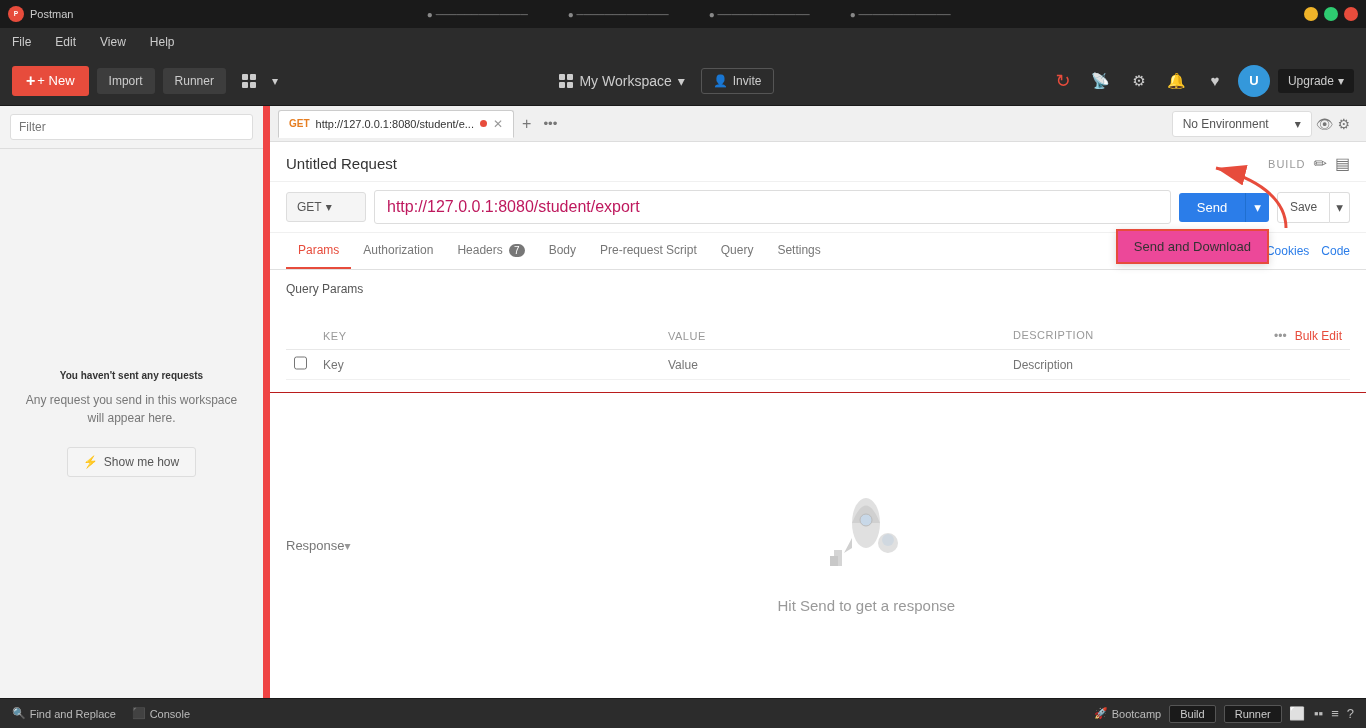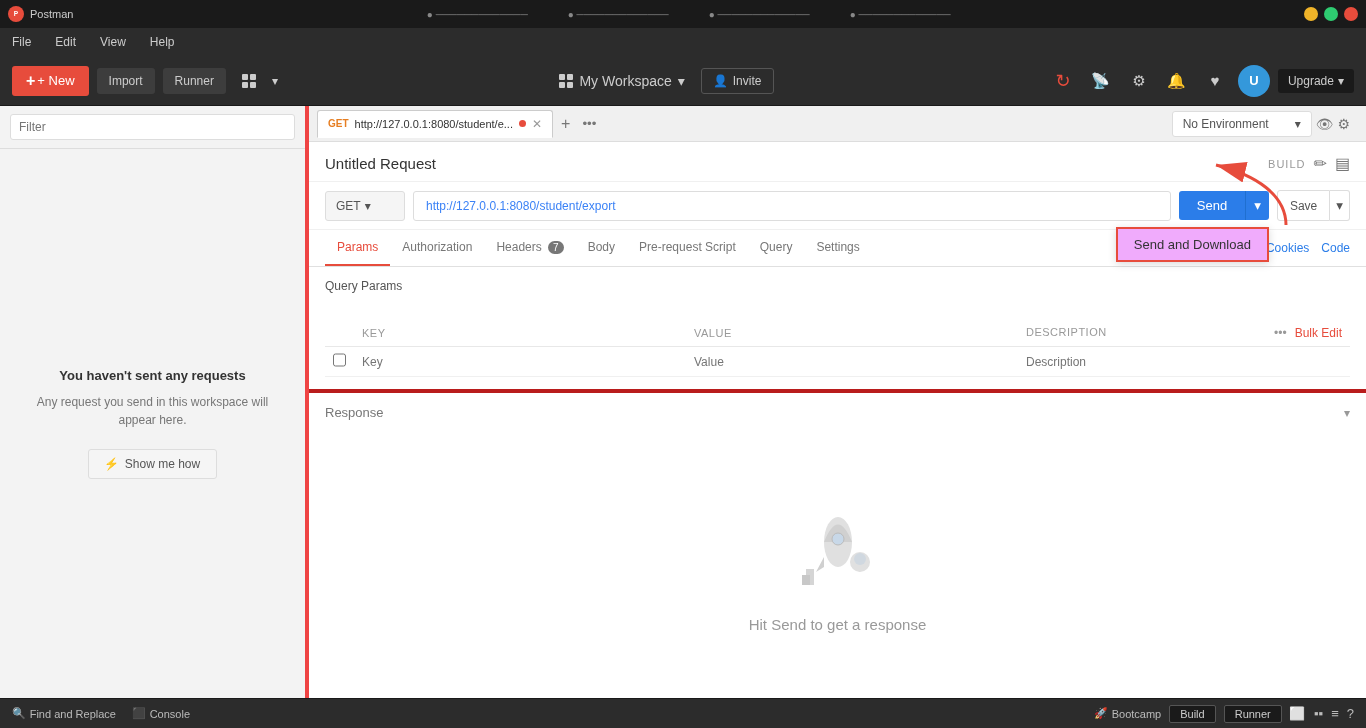--- a/index.html
+++ b/index.html
@@ -28,31 +28,31 @@
     .workspace-btn { background: none; border: none; color: #ccc; font-size: 14px; cursor: pointer; display: flex; align-items: center; gap: 6px; padding: 4px 8px; border-radius: 3px; }
     .invite-btn { background: none; border: 1px solid #555; color: #ccc; padding: 5px 12px; border-radius: 3px; cursor: pointer; font-size: 12px; display: flex; align-items: center; gap: 4px; }
     .toolbar-right { display: flex; align-items: center; gap: 8px; }
     .avatar-btn { width: 32px; height: 32px; background: #3498db; border-radius: 50%; border: none; cursor: pointer; color: white; font-weight: bold; font-size: 13px; }
     .upgrade-btn { background: #1a1a1a; color: #ccc; border: none; padding: 5px 10px; border-radius: 3px; cursor: pointer; font-size: 12px; display: flex; align-items: center; gap: 4px; }
 
     
     .main-layout { display: flex; height: calc(728px - 28px - 28px - 50px - 30px); }
 
     
-    .sidebar { width: 309px; background: #f3f3f3; border-right: 4px solid #ef4444; display: flex; flex-direction: column; }
+    .sidebar { width: 270px; background: #f3f3f3; border-right: 7px solid #ef4444; display: flex; flex-direction: column; }
     .sidebar-search { padding: 8px 10px; border-bottom: 1px solid #ddd; }
     .sidebar-search input { width: 100%; padding: 5px 8px; border: 1px solid #ddd; border-radius: 3px; font-size: 12px; background: white; color: #555; }
     .sidebar-tabs { display: flex; border-bottom: 1px solid #ddd; background: #f3f3f3; }
     .sidebar-tab { padding: 8px 14px; cursor: pointer; font-size: 12px; color: #555; border-bottom: 2px solid transparent; }
     .sidebar-tab.active { color: #e74c3c; border-bottom: 2px solid #e74c3c; }
     .save-responses { display: flex; align-items: center; gap: 8px; padding: 8px 12px; border-bottom: 1px solid #ddd; font-size: 12px; color: #555; }
     .toggle { width: 32px; height: 16px; background: #ccc; border-radius: 8px; cursor: pointer; position: relative; }
     .toggle-knob { width: 12px; height: 12px; background: white; border-radius: 50%; position: absolute; top: 2px; left: 2px; }
     .sidebar-content { flex: 1; display: flex; flex-direction: column; align-items: center; justify-content: center; padding: 20px; text-align: center; }
-    .sidebar-empty-title { font-size: 13px; font-weight: 600; color: #333; margin-bottom: 10px; }
+    .sidebar-empty-title { font-size: 10px; font-weight: 600; color: #333; margin-bottom: 10px; }
     .sidebar-empty-desc { font-size: 12px; color: #777; line-height: 1.5; margin-bottom: 20px; }
     .show-me-how-btn { background: #f5f5f5; border: 1px solid #ddd; color: #555; padding: 7px 16px; border-radius: 3px; cursor: pointer; font-size: 12px; display: flex; align-items: center; gap: 5px; }
 
     
     .main-content { flex: 1; background: #fff; display: flex; flex-direction: column; overflow: hidden; }
 
     
     .request-tabs { height: 36px; background: #f0f0f0; display: flex; align-items: center; padding: 0 8px; border-bottom: 1px solid #ddd; gap: 2px; }
     .request-tab { height: 28px; background: #e0e0e0; border: 1px solid #ccc; border-radius: 3px 3px 0 0; padding: 0 10px; display: flex; align-items: center; gap: 6px; font-size: 11px; cursor: pointer; color: #555; }
     .request-tab.active { background: white; border-bottom: 1px solid white; color: #333; }
@@ -66,54 +66,54 @@
     
     .request-header { padding: 12px 16px 8px; display: flex; align-items: center; justify-content: space-between; border-bottom: 1px solid #f0f0f0; }
     .request-title { font-size: 15px; font-weight: 500; color: #333; }
     .request-header-right { display: flex; align-items: center; gap: 8px; }
     .build-label { font-size: 11px; color: #999; letter-spacing: 1px; }
     .header-icon-btn { background: none; border: none; cursor: pointer; color: #777; font-size: 16px; }
 
     
     .url-bar { display: flex; align-items: center; padding: 8px 16px; gap: 8px; border-bottom: 1px solid #f0f0f0; }
     .method-select { background: #f5f5f5; border: 1px solid #ddd; border-radius: 3px; padding: 7px 10px; font-size: 12px; color: #555; display: flex; align-items: center; gap: 4px; cursor: pointer; min-width: 80px; }
-    .url-input { flex: 1; border: 1px solid #ddd; border-radius: 3px; padding: 7px 12px; font-size: 12px; color: #3b82f6; }
+    .url-input { flex: 1; border: 1px solid #ddd; border-radius: 3px; padding: 7px 12px; font-size: 16px; color: #be185d; }
     .send-btn-group { display: flex; }
     .send-btn { background: #2b7de9; color: white; border: none; padding: 7px 18px; border-radius: 3px 0 0 3px; cursor: pointer; font-size: 13px; font-weight: 500; }
     .send-dropdown-btn { background: #2b7de9; color: white; border: none; border-left: 1px solid #1f6fd0; padding: 7px 8px; border-radius: 0 3px 3px 0; cursor: pointer; }
     .save-btn-group { display: flex; }
     .save-btn { background: white; border: 1px solid #ddd; color: #555; padding: 7px 12px; border-radius: 3px 0 0 3px; cursor: pointer; font-size: 12px; }
     .save-dropdown-btn { background: white; border: 1px solid #ddd; border-left: none; color: #555; padding: 7px 6px; border-radius: 0 3px 3px 0; cursor: pointer; }
 
     
     .sub-tabs { display: flex; align-items: center; padding: 0 16px; border-bottom: 1px solid #e0e0e0; position: relative; }
     .sub-tab { padding: 10px 12px; font-size: 12px; color: #777; cursor: pointer; border-bottom: 2px solid transparent; }
     .sub-tab.active { color: #e74c3c; border-bottom: 2px solid #e74c3c; }
     .sub-tab-badge { background: #777; color: white; border-radius: 8px; padding: 1px 5px; font-size: 10px; margin-left: 3px; }
     .sub-tabs-right { margin-left: auto; display: flex; gap: 12px; }
     .sub-tab-link { color: #2b7de9; font-size: 12px; cursor: pointer; padding: 10px 0; }
 
     
-    .send-download-dropdown { position: absolute; top: -42px; right: 0; background: #f0abfc; border: 2px solid #e74c3c; border-radius: 0; padding: 8px 16px; font-size: 13px; color: #333; cursor: pointer; white-space: nowrap; z-index: 100; box-shadow: 0 2px 8px rgba(0,0,0,0.15); }
+    .send-download-dropdown { position: absolute; top: -42px; right: 0; background: #ec4899; border: 2px solid #e74c3c; border-radius: 0; padding: 8px 16px; font-size: 13px; color: #333; cursor: pointer; white-space: nowrap; z-index: 100; box-shadow: 0 2px 8px rgba(0,0,0,0.15); }
 
     
     .query-params { padding: 12px 16px; }
     .query-params-title { font-size: 12px; font-weight: 500; color: #555; margin-bottom: 23px; }
     .params-table { width: 100%; border-collapse: collapse; }
     .params-table th { text-align: left; font-size: 11px; color: #999; font-weight: 500; padding: 6px 8px; border-bottom: 1px solid #e8e8e8; letter-spacing: 0.5px; }
     .params-table td { padding: 6px 8px; border-bottom: 1px solid #f0f0f0; font-size: 12px; color: #999; }
     .params-table td input { width: 100%; border: none; background: transparent; font-size: 12px; color: #999; outline: none; }
     .params-table-actions { float: right; display: flex; gap: 8px; }
     .bulk-edit-btn { color: #e74c3c; font-size: 12px; cursor: pointer; background: none; border: none; }
     .more-btn { color: #999; font-size: 12px; cursor: pointer; background: none; border: none; }
     .checkbox-col { width: 24px; }
     .row-checkbox { width: 14px; height: 14px; cursor: pointer; }
 
     
-    .response-area { flex: 1; border-top: 4px solid #b91c1c; display: flex; flex-direction: column; }
+    .response-area { flex: 1; border-top: 1px solid #b91c1c; display: flex; }
     .response-header { padding: 12px 16px; display: flex; align-items: center; justify-content: space-between; }
     .response-title { font-size: 13px; color: #777; }
     .response-content { flex: 1; display: flex; flex-direction: column; align-items: center; justify-content: center; color: #ccc; }
     .hit-send-text { font-size: 15px; color: #999; }
 
     
     .bottom-bar { height: 30px; background: #2c2c2c; display: flex; align-items: center; padding: 0 12px; border-top: 1px solid #1a1a1a; color: #ccc; font-size: 11px; }
     .bottom-left { display: flex; align-items: center; gap: 16px; }
     .bottom-item { display: flex; align-items: center; gap: 4px; cursor: pointer; color: #bbb; }
     .bottom-right { margin-left: auto; display: flex; align-items: center; gap: 8px; }

